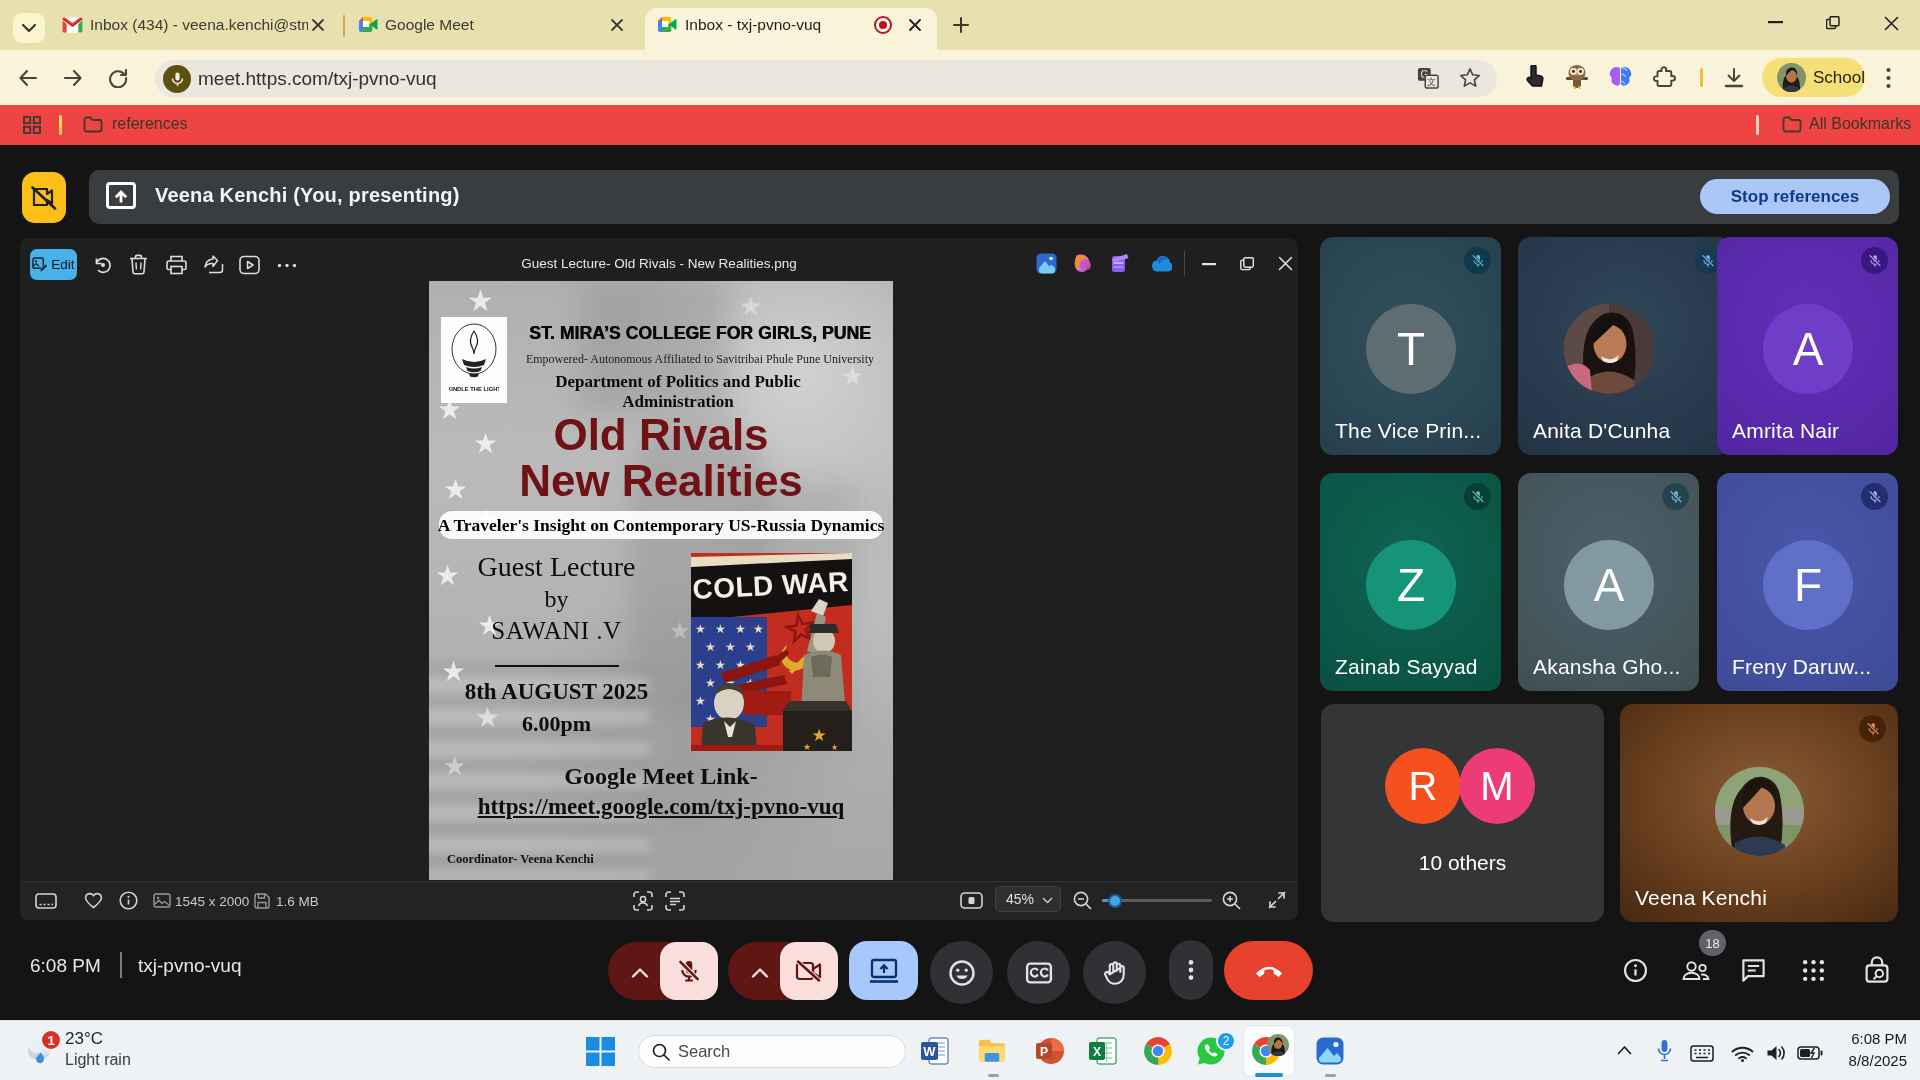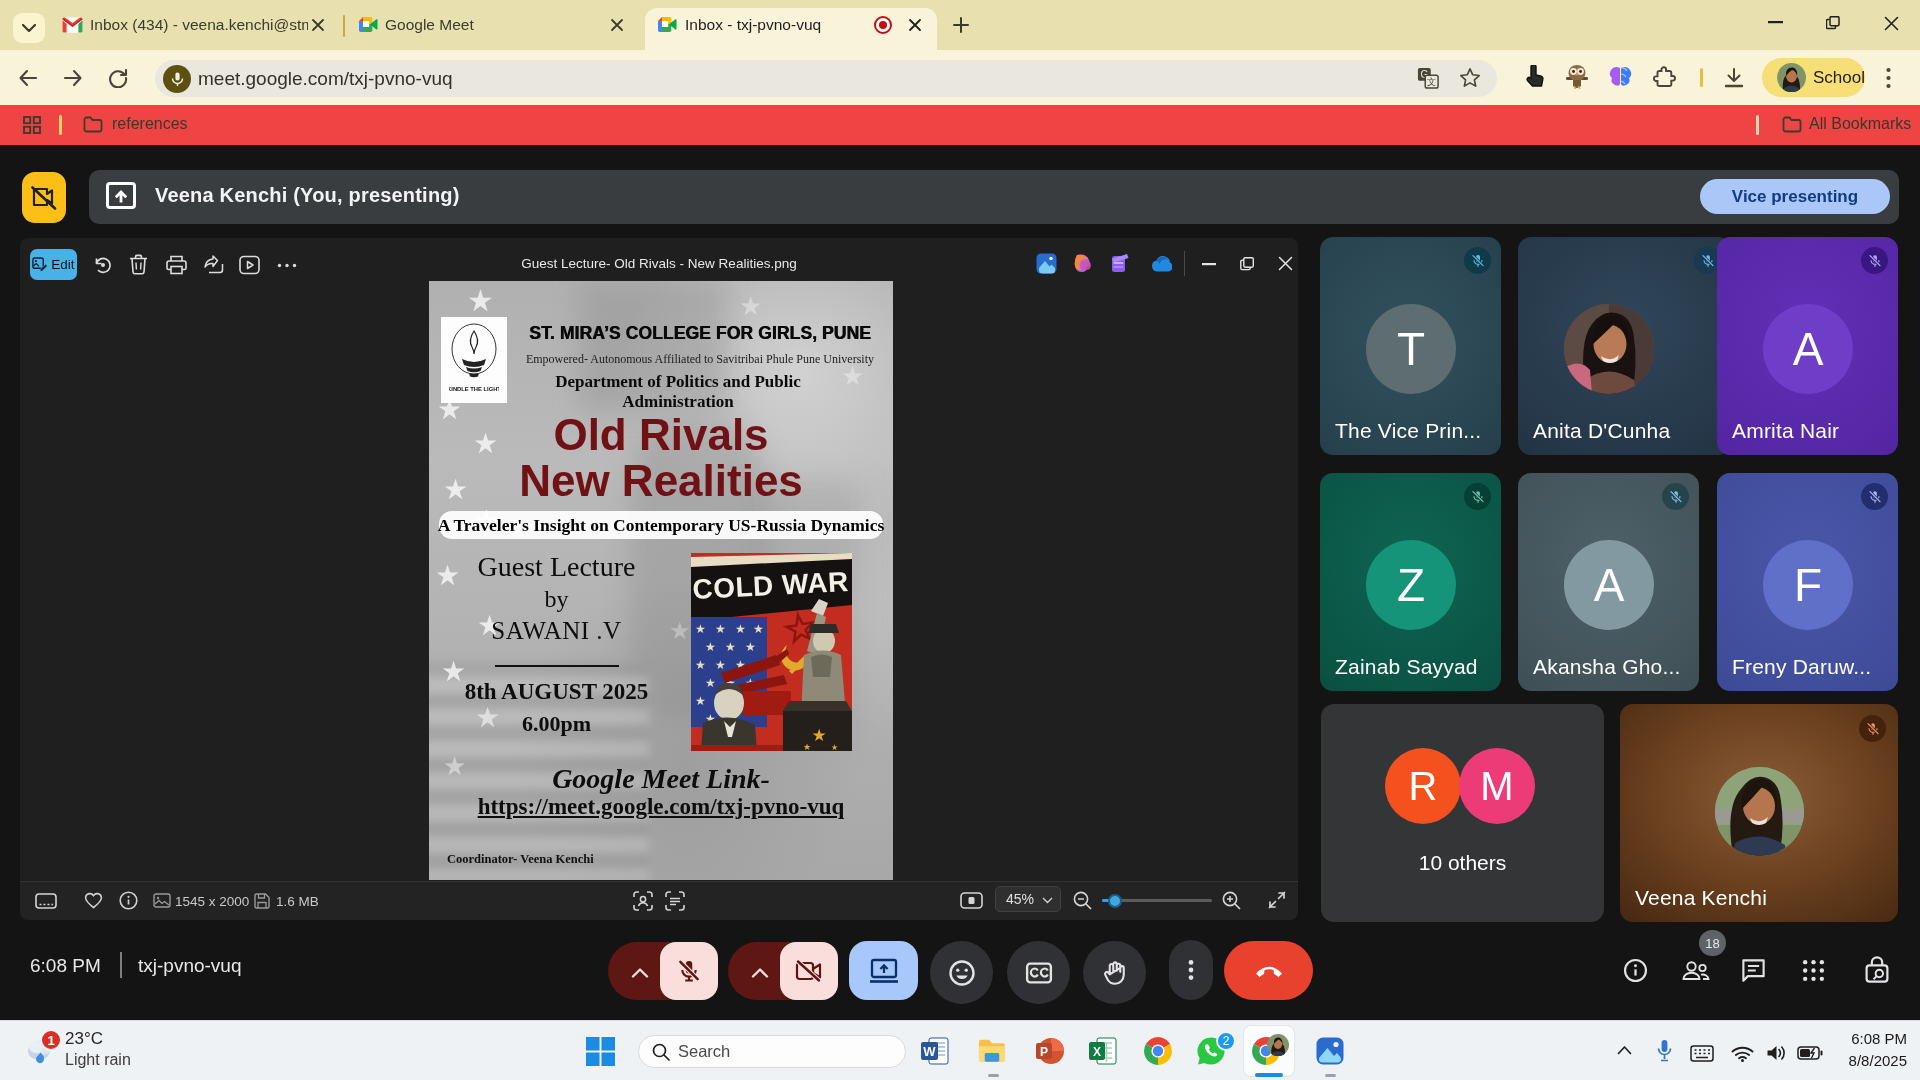--- a/index.html
+++ b/index.html
@@ -178,21 +178,21 @@
       </svg>
   </div>
   <div class="abs" id="urlpill">
     <div class="abs" style="left:8px;top:5px;width:28px;height:28px;border-radius:50%;background:#5d5111;display:flex;align-items:center;justify-content:center;">
       <svg width="13" height="15" viewBox="0 0 13 15">
           <rect x="4.4" y="0.5" width="4.2" height="8" rx="2.1" fill="#f3efdf"></rect>
           <path d="M1.5 6.5 a5 5 0 0 0 10 0" fill="none" stroke="#f3efdf" stroke-width="1.5"></path>
           <path d="M6.5 11.5 v2.5" stroke="#f3efdf" stroke-width="1.5"></path>
         </svg>
     </div>
-    <div class="abs" style="left:43px;top:8px;font-size:19px;color:#34302a;">meet.google.com/txj-pvno-vuq</div>
+    <div class="abs" style="left:43px;top:8px;font-size:19px;color:#34302a;">meet.https.com/txj-pvno-vuq</div>
     <svg class="abs" style="left:1262px;top:7px;" width="22" height="22" viewBox="0 0 24 24">
         <rect x="1" y="1" width="14" height="14" rx="2" fill="#4a4637"></rect>
         <text x="8" y="12" font-size="11" fill="#eae7df" text-anchor="middle" font-family="Liberation Sans">G</text>
         <rect x="9" y="9" width="14" height="14" rx="2" fill="#eae7df" stroke="#4a4637" stroke-width="1.6"></rect>
         <text x="16" y="20" font-size="10" fill="#4a4637" text-anchor="middle" font-family="Liberation Sans">文</text>
       </svg>
     <svg class="abs" style="left:1304px;top:7px;" width="22" height="22" viewBox="0 0 24 24">
         <path d="M12 2 l3 6.5 7 .8 -5.2 4.7 1.4 6.9 -6.2-3.6 -6.2 3.6 1.4-6.9 L2 9.3 l7-.8z" fill="none" stroke="#4a4637" stroke-width="1.8" stroke-linejoin="round"></path>
       </svg>
   </div>
@@ -223,21 +223,21 @@
       <path d="M3 3 h13 v5 l5-3.5 v13 l-5-3.5 v5 H3z" fill="none" stroke="#202124" stroke-width="2.2" stroke-linejoin="round"></path>
       <path d="M1.5 1.5 L24 22.5" stroke="#202124" stroke-width="2.6" stroke-linecap="round"></path>
     </svg>
   </div>
   <div class="abs" style="left:89px;top:170px;width:1810px;height:54px;border-radius:10px;background:#3a3d40;"></div>
   <svg class="abs" style="left:106px;top:182px;" width="30" height="27" viewBox="0 0 30 27">
     <rect x="1.5" y="1.5" width="27" height="24" rx="2.5" fill="none" stroke="#fff" stroke-width="3"></rect>
     <path d="M15 19 v-8 M10.8 14.2 L15 10 l4.2 4.2" fill="none" stroke="#fff" stroke-width="2.8" stroke-linecap="square"></path>
   </svg>
   <div class="abs" style="left:155px;top:184px;font-size:20px;font-weight:bold;color:#f1f3f4;letter-spacing:.2px;">Veena Kenchi (You, presenting)</div>
-  <div class="abs" style="left:1700px;top:179px;width:190px;height:35px;border-radius:18px;background:#aac7f8;display:flex;align-items:center;justify-content:center;font-size:17px;font-weight:bold;color:#113a86;">Vice presenting</div>
+  <div class="abs" style="left:1700px;top:179px;width:190px;height:35px;border-radius:18px;background:#aac7f8;display:flex;align-items:center;justify-content:center;font-size:17px;font-weight:bold;color:#113a86;">Stop references</div>
 
   <div class="tile" style="left:1320px;top:237px;width:181px;height:218px;background:radial-gradient(120% 110% at 48% 45%, #32515d 0%, #284450 50%, #1e333d 100%);">
     <div class="avatar" style="left:46px;top:67px;width:90px;height:90px;background:#5d6d72;font-size:46px;">T</div>
     <div class="micb" style="background:#0e3a49;">
         <svg width="16" height="16" viewBox="0 0 24 24">
           <path d="M12 3 a3 3 0 0 1 3 3 v5 a3 3 0 0 1 -5.4 1.8 M9 6.5 V6 a3 3 0 0 1 3-3z" fill="#63b9dd" stroke="none"></path>
           <path d="M12 3.2 a2.8 2.8 0 0 1 2.8 2.8 v5 a2.8 2.8 0 0 1 -2.8 2.8 a2.8 2.8 0 0 1 -2.8-2.8 V6 a2.8 2.8 0 0 1 2.8-2.8z" fill="#63b9dd"></path>
           <path d="M6 11 a6 6 0 0 0 12 0 M12 17 v3.5" fill="none" stroke="#63b9dd" stroke-width="1.8"></path>
           <path d="M4.5 4 L19.5 19" stroke="#0e3a49" stroke-width="4"></path>
           <path d="M4.5 4 L19.5 19" stroke="#63b9dd" stroke-width="1.9" stroke-linecap="round"></path>
@@ -629,21 +629,21 @@
         <path d="M33 168 l6 6 6-6 -4 16 h-4z" fill="#e8e4d6"></path>
 
         <path d="M92 158 h69 v40 h-69z" fill="#241f1a"></path>
         <path d="M92 158 h69 l-6-10 h-57z" fill="#38322a"></path>
         <text x="128" y="188" font-size="17" fill="#e2a92c" text-anchor="middle">★</text>
         <text x="112" y="197" font-size="9" fill="#e2a92c">★</text>
         <text x="140" y="197" font-size="8" fill="#e2a92c">★</text>
         <rect x="0" y="192" width="92" height="6" fill="#a01b12"></rect>
       </svg>
 
-      <div class="abs" style="left:0;top:482px;width:464px;text-align:center;font-weight:bold;font-size:28px;color:#0d0d0d;font-style:italic;">Google Meet Link-</div>
+      <div class="abs" style="left:0;top:482px;width:464px;text-align:center;font-weight:bold;font-size:24px;color:#0d0d0d;">Google Meet Link-</div>
       <div class="abs" style="left:0;top:513px;width:464px;text-align:center;font-weight:bold;font-size:23px;color:#0d0d0d;text-decoration:underline;">https://meet.google.com/txj-pvno-vuq</div>
       <div class="abs" style="left:18px;top:571px;font-weight:bold;font-size:12.5px;color:#111;">Coordinator- Veena Kenchi</div>
     </div>
 
     <div class="abs" style="left:0;top:643px;width:1278px;height:39px;background:#232324;border-radius:0 0 8px 8px;border-top:1px solid #333;"></div>
     <svg class="abs" style="left:15px;top:655px;" width="22" height="16" viewBox="0 0 22 16">
         <rect x="1" y="1" width="20" height="14" rx="3" fill="none" stroke="#d5d5d5" stroke-width="1.6"></rect>
         <path d="M4.5 11.5 h2 M8.5 11.5 h2 M12.5 11.5 h2 M16.5 11.5 h1.5" stroke="#d5d5d5" stroke-width="1.6"></path>
       </svg>
     <svg class="abs" style="left:64px;top:654px;" width="19" height="17" viewBox="0 0 19 17">

